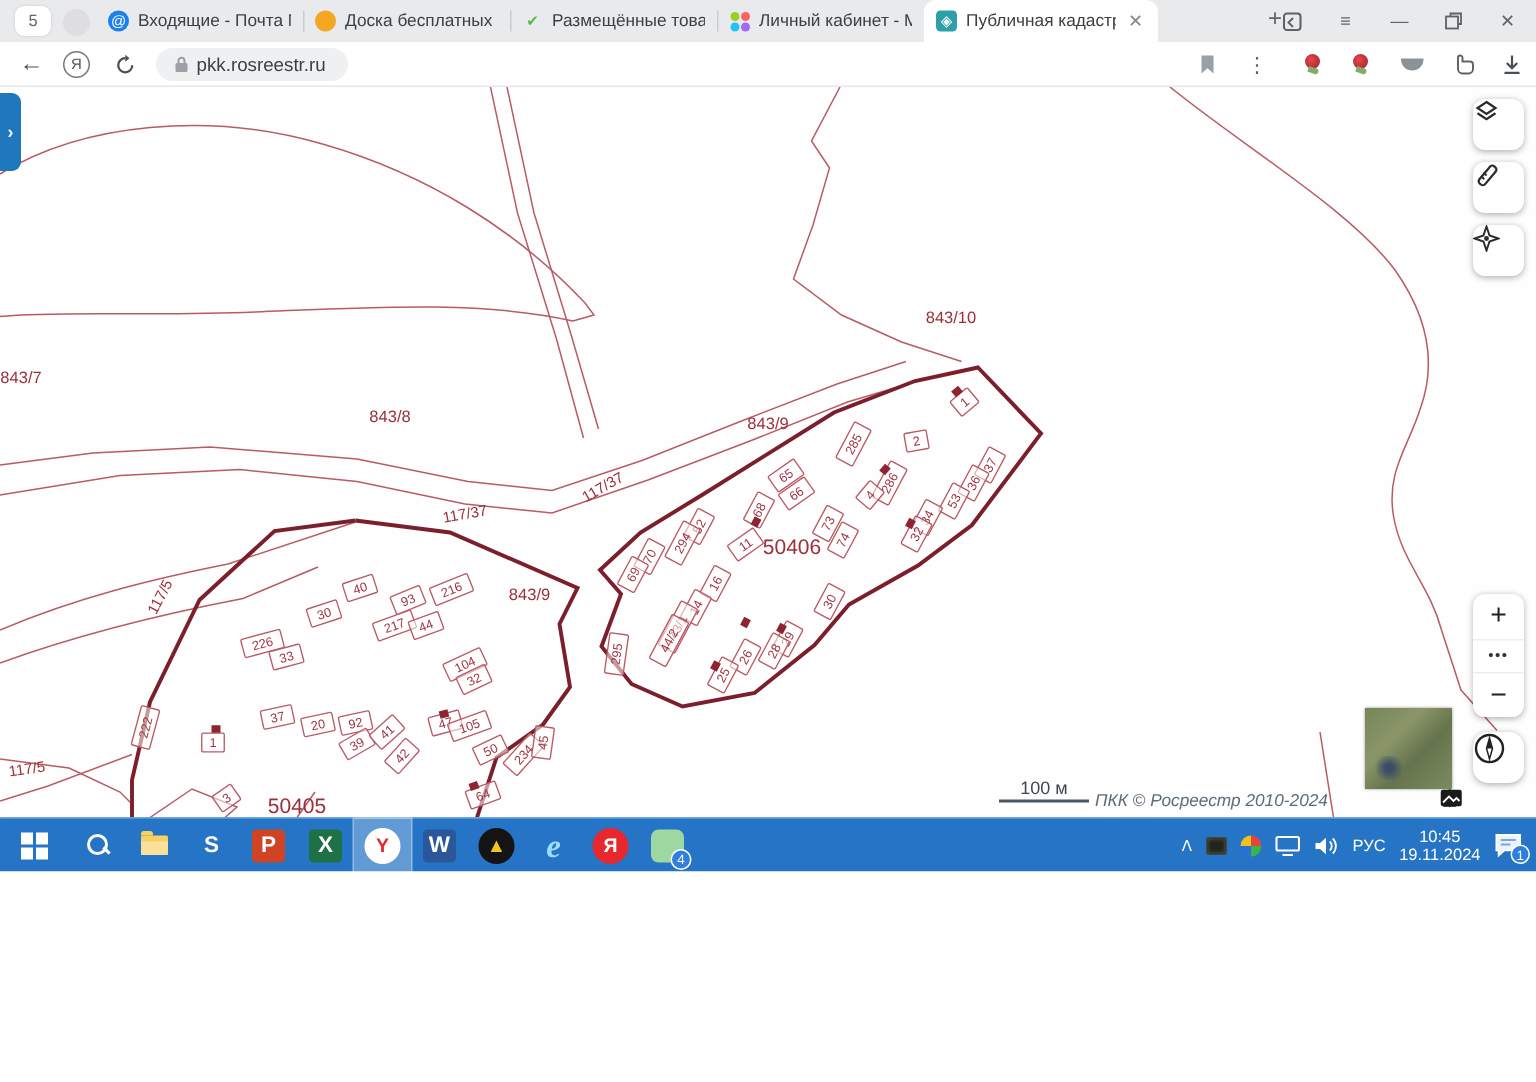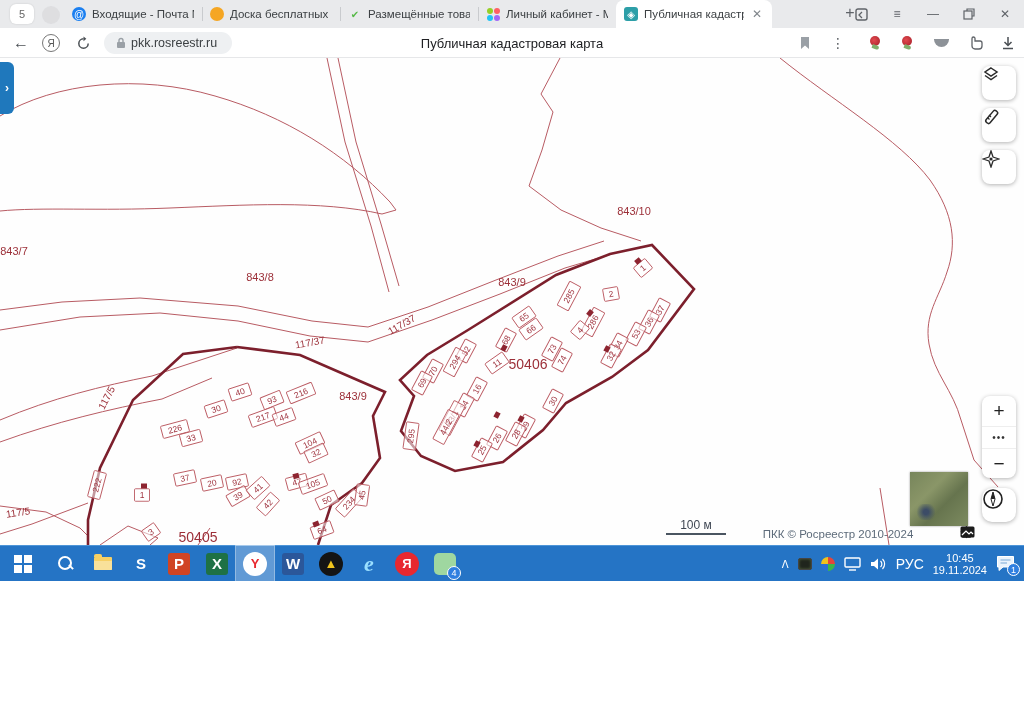--- a/index.html
+++ b/index.html
@@ -50,40 +50,40 @@
     box-shadow:0 1px 4px rgba(0,0,0,.3);display:flex;align-items:center;justify-content:center;color:#2b2b2b;}
   .zoomstack{position:absolute;left:982px;top:338px;width:34px;background:#fff;border-radius:8px;box-shadow:0 1px 4px rgba(0,0,0,.3);}
   .zoomstack .zrow{height:30px;display:flex;align-items:center;justify-content:center;font-size:19px;color:#222;}
   .zoomstack .zrow + .zrow{border-top:1px solid #eee;}
   .zoomstack .zdots{font-size:10px;height:22px;letter-spacing:1px;color:#333;}
   .minimap{position:absolute;left:910px;top:414px;width:58px;height:54px;
     background:linear-gradient(135deg,#77855b 0%,#8a9668 35%,#66744e 60%,#7d8b60 100%);box-shadow:0 0 2px rgba(0,0,0,.4);}
   .minimap::after{content:"";position:absolute;left:6px;bottom:6px;width:20px;height:16px;background:radial-gradient(circle,#3c4c66 20%,rgba(60,76,102,0) 75%);}
   .scalebar{position:absolute;left:666px;top:460px;width:60px;text-align:center;color:#3f4753;font-size:12px;}
   .scalebar .line{margin-top:1px;border-bottom:2px solid #4a5561;}
-  .attribution{position:absolute;left:730px;top:470px;width:216px;text-align:center;font-size:11.5px;color:#5d6b7a;}
+  .attribution{position:absolute;left:730px;top:470px;width:216px;text-align:left;font-size:11.5px;color:#5d6b7a;font-style:italic;}
   .miniicons{position:absolute;left:960px;top:468px;display:flex;gap:10px;align-items:center;color:#1b1b1b;}
 
   
   .taskbar{position:absolute;left:0;top:545px;width:1024px;height:36px;background:#2574c5;border-top:1px solid #4e95d8;display:flex;align-items:center;}
   .tb-slot{width:38px;height:36px;display:flex;align-items:center;justify-content:center;position:relative;}
   .tb-slot.start{width:46px;}
   .tb-slot.active-app{background:rgba(255,255,255,.28);outline:1px solid rgba(255,255,255,.5);}
   .appletter{font-weight:bold;font-size:15px;display:flex;align-items:center;justify-content:center;}
   .appbadge{position:absolute;right:3px;bottom:2px;min-width:14px;height:14px;border-radius:50%;background:#2f7fe0;color:#fff;
     font-size:9px;display:flex;align-items:center;justify-content:center;border:1px solid #fff;}
   .winlogo{display:grid;grid-template-columns:8px 8px;grid-template-rows:8px 8px;gap:2px;}
   .winlogo i{background:#fff;display:block;}
   .magnifier{position:relative;width:15px;height:15px;}
   .magnifier::before{content:"";position:absolute;left:0;top:0;width:10px;height:10px;border:2px solid #fff;border-radius:50%;}
   .magnifier::after{content:"";position:absolute;left:10px;top:10px;width:6px;height:2px;background:#fff;transform:rotate(45deg);}
   .folder{position:relative;width:18px;height:13px;background:#f7d064;border-radius:1px;box-shadow:inset 0 -9px 0 #f9e19a;}
   .folder::before{content:"";position:absolute;left:0;top:-3px;width:8px;height:3px;background:#f7d064;border-radius:2px 2px 0 0;}
   .tray{position:absolute;right:0;top:0;height:36px;display:flex;align-items:center;gap:9px;padding-right:8px;color:#fff;}
-  .tray .txt{font-size:14px;}
+  .tray .txt{font-size:11px;}
   .clock{font-size:11px;line-height:12px;text-align:center;}
   .pinwheel{width:14px;height:14px;border-radius:50%;background:conic-gradient(#e4453b 0 25%,#3bb54a 25% 50%,#2b6fd4 50% 75%,#efc31c 75% 100%);}
   .darktray{width:14px;height:12px;background:#20251d;border:1px solid #444;border-radius:2px;box-shadow:inset 0 0 3px #57683f;}
   .bubblewrap{position:relative;width:20px;height:18px;}
   .bubblebadge{position:absolute;right:-4px;bottom:-3px;width:13px;height:13px;border-radius:50%;background:#2f7fe0;color:#fff;font-size:9px;
     display:flex;align-items:center;justify-content:center;border:1px solid #fff;}
 
   .blank{position:absolute;left:0;top:581px;width:1024px;height:140px;background:#ffffff;}
 </style>
 </head>
@@ -155,21 +155,20 @@
           <path d="M8 0.5 L11 3 L8 5.5 Z" fill="#4a4f54"></path>
         </svg>
     </div>
     <div class="urlpill">
       <svg width="10" height="12" viewBox="0 0 10 12">
           <rect x="1" y="5" width="8" height="6" rx="1" fill="#9aa0a6"></rect>
           <path d="M3 5 V3.5 A2 2 0 0 1 7 3.5 V5" fill="none" stroke="#9aa0a6" stroke-width="1.4"></path>
         </svg>
       <span class="urltext">pkk.rosreestr.ru</span>
     </div>
-    <div class="pagetitle">Публичная кадастровая карта</div>
     <div class="tb-ico" style="left:794px;width:22px;">
       <svg width="12" height="14" viewBox="0 0 12 14">
           <path d="M2 1 H10 V13 L6 9.5 L2 13 Z" fill="#9aa0a6"></path>
         </svg>
     </div>
     <div class="tb-ico" style="left:828px;width:20px;font-size:14px;color:#5f6368;">⋮</div>
     <div class="tb-ico" style="left:864px;width:22px;">
         <span class="rose"></span>
       </div>
     <div class="tb-ico" style="left:896px;width:22px;">

